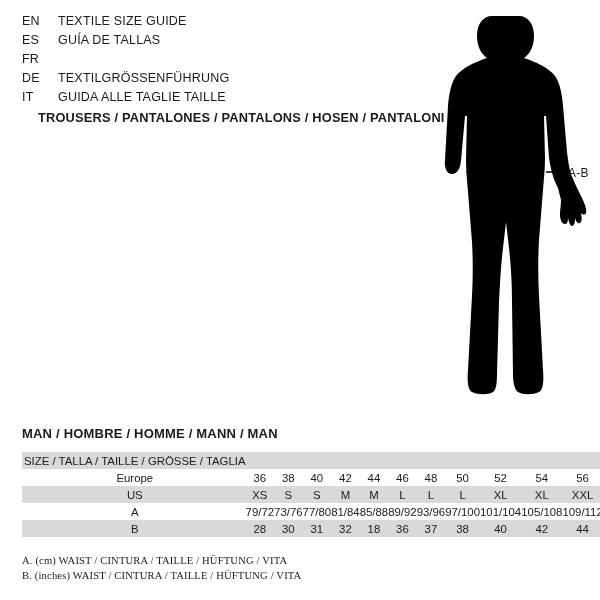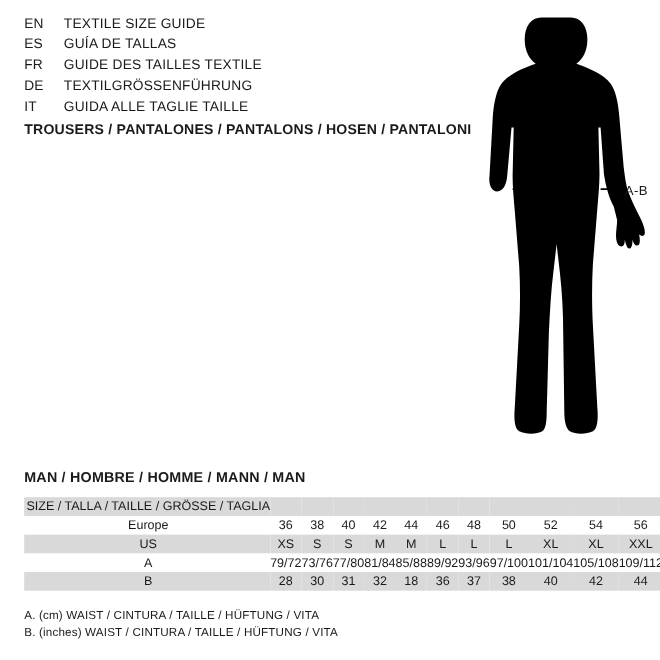--- a/index.html
+++ b/index.html
@@ -38,21 +38,21 @@
     font-size: 12.5px;
     letter-spacing: .2px;
   }
   .lang-text {
     font-size: 12.5px;
     letter-spacing: .2px;
   }
 
   .garment-title {
     position: absolute;
-    left: 22px;
+    left: 38px;
     top: 110px;
     font-size: 12.8px;
     font-weight: bold;
     letter-spacing: .2px;
   }
 
   
   .figure-wrap {
     position: absolute;
     left: 420px;
@@ -102,40 +102,40 @@
   }
   table.size-table td.val { width: 43px; }
 
   .footnotes {
     position: absolute;
     left: 22px;
     top: 553px;
     font-size: 10.6px;
     letter-spacing: .15px;
     line-height: 15px;
+    font-family: Liberation Serif, serif;
   }
   .footnotes div { white-space: nowrap; }
 </style>
 </head>
 <body>
 
 <div class="page">
 
   <div class="lang-block">
     <div class="lang-row">
       <span class="lang-code">EN</span>
       <span class="lang-text">TEXTILE SIZE GUIDE</span>
     </div>
     <div class="lang-row">
       <span class="lang-code">ES</span>
       <span class="lang-text">GUÍA DE TALLAS</span>
     </div>
     <div class="lang-row">
       <span class="lang-code">FR</span>
-      <span class="lang-text">GUIDE DES TAILLES TEXTILE</span>
     </div>
     <div class="lang-row">
       <span class="lang-code">DE</span>
       <span class="lang-text">TEXTILGRÖSSENFÜHRUNG</span>
     </div>
     <div class="lang-row">
       <span class="lang-code">IT</span>
       <span class="lang-text">GUIDA ALLE TAGLIE TAILLE</span>
     </div>
   </div>

